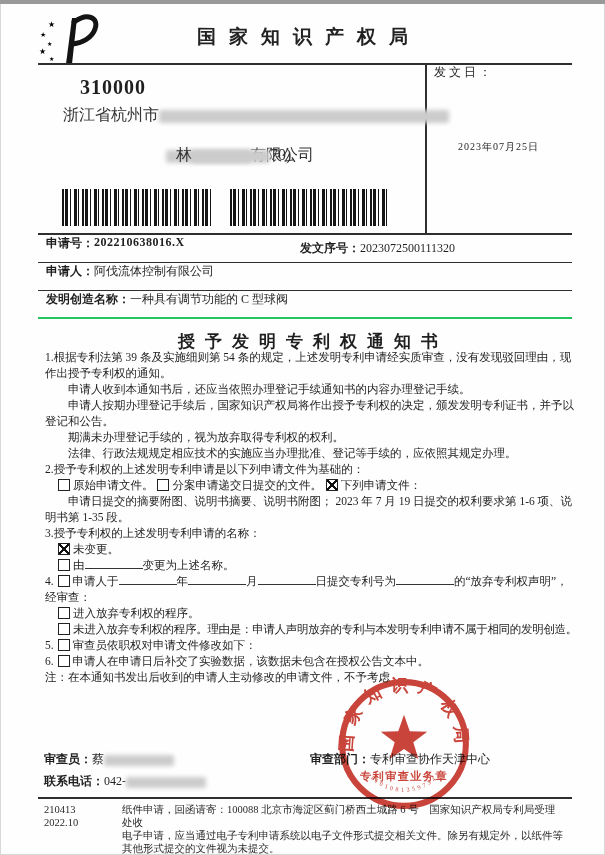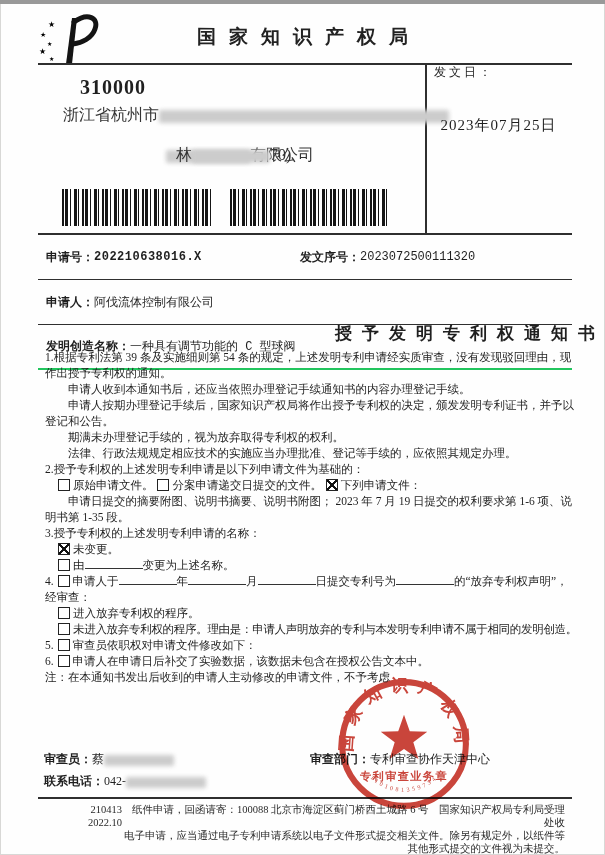--- a/index.html
+++ b/index.html
@@ -21,39 +21,39 @@
   .postal{position:absolute;top:76px;left:80px;font-size:20px;font-weight:bold;letter-spacing:1px;}
   .addr{position:absolute;font-size:16px;color:#333;white-space:nowrap;}
   .a1{top:105px;left:63px;}
   .a2{top:125px;left:166px;margin-top:20px;}
   .a3{top:145px;left:176px;}
   .redact{display:inline-block;background:#cccccc;filter:blur(2px);border-radius:2px;
     vertical-align:middle;height:13px;}
   .rw290{width:290px}.rw84{width:84px}.rw78{width:78px}.rw70{width:70px;height:11px}.rw80{width:80px;height:11px}
   
   .issue-label{position:absolute;top:64px;left:434px;font-size:12px;letter-spacing:3px;}
-  .issue-date{position:absolute;top:116px;left:425px;width:147px;text-align:center;
-    font-size:15px;letter-spacing:1px;}
+  .issue-date{position:absolute;top:140px;left:425px;width:147px;text-align:center;
+    font-size:10px;letter-spacing:1px;}
   
   .barcode{position:absolute;top:189px;height:37px;
     background:repeating-linear-gradient(90deg,#151515 0 2px,#fff 2px 3px,#151515 3px 6px,
       #fff 6px 8px,#151515 8px 9px,#fff 9px 12px,#151515 12px 15px,#fff 15px 16px,
       #151515 16px 17px,#fff 17px 20px);}
   .bc1{left:62px;width:150px;}
   .bc2{left:230px;width:158px;}
   
   .meta{position:absolute;top:233px;left:38px;width:534px;border-top:2px solid #2f2f2f;font-size:12px;}
-  .meta-row{position:relative;height:45px;border-bottom:1.5px solid #2f2f2f;
-    display:flex;align-items:center;padding-left:8px;box-sizing:border-box;font-family:Liberation Mono, monospace;}
+  .meta-row{position:relative;height:28px;border-bottom:1.5px solid #2f2f2f;
+    display:flex;padding-left:8px;box-sizing:border-box;}
   .meta-row:last-child{border-bottom:2px solid #22c55e;}
   .lb{font-weight:bold;}
   .num-bold{font-weight:bold;letter-spacing:0.5px;}
   .col2{position:absolute;left:262px;top:0;height:100%;display:flex;align-items:center;}
   
-  .doc-title{position:absolute;top:322px;left:0;right:0;text-align:right;
+  .doc-title{position:absolute;top:330px;left:0;right:0;text-align:center;
     font-size:17px;font-weight:bold;letter-spacing:10px;text-indent:10px;margin-left:11px;}
   
   .body{position:absolute;top:349px;left:45px;width:531px;font-size:11.5px;line-height:16px;}
   .body p{margin:0;}
   .ind{text-indent:2em;}
   .opt{padding-left:12px;}
   .tight{letter-spacing:-0.3px;white-space:nowrap;}
   .gap-top{margin-top:14px;}
   .cb{display:inline-block;width:10px;height:10px;border:1.3px solid #222;margin:0 3px 0 1px;
     vertical-align:-2px;background-color:#fff;}
@@ -61,21 +61,21 @@
     linear-gradient(45deg,transparent 44%,#111 44%,#111 56%,transparent 56%),
     linear-gradient(135deg,transparent 44%,#111 44%,#111 56%,transparent 56%);}
   .blank{display:inline-block;border-bottom:1px solid #333;height:11px;width:58px;}
   
   .review-row{position:absolute;left:44px;right:34px;font-size:12px;}
   .rr1{top:751px;}
   .rr2{top:773px;}
   .dept{position:absolute;left:266px;top:0;white-space:nowrap;}
   .r2{top:797px;}
   
-  .footer{position:absolute;top:803px;left:44px;width:528px;display:flex;font-size:10.5px;line-height:13px;color:#2a2a2a;text-align:right;}
+  .footer{position:absolute;top:803px;left:44px;width:528px;display:flex;font-size:10.5px;line-height:13px;color:#2a2a2a;}
   .fcodes{width:78px;flex:none;}
   .ftext{width:443px;}
   .ftext p{margin:0;}
   
   .stamp{position:absolute;top:676px;left:336px;width:136px;height:136px;
     mix-blend-mode:multiply;opacity:0.92;}
 </style>
 </head>
 <body>
 

